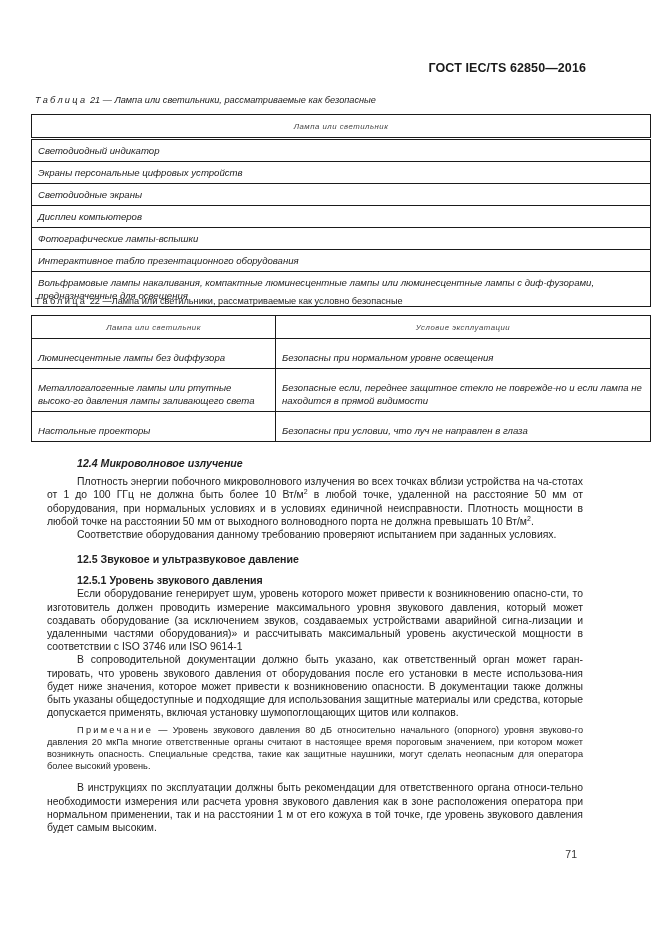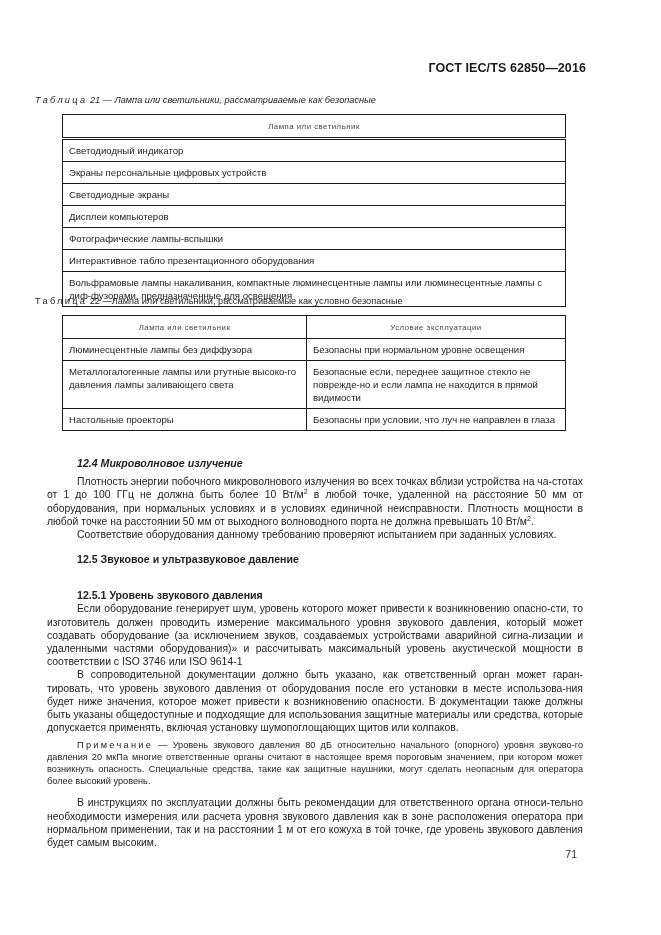--- a/index.html
+++ b/index.html
@@ -10,37 +10,37 @@
   }
   .std-code {
     position: absolute; right: 75px; top: 61px;
     font-weight: bold; font-size: 12.5px; letter-spacing: 0.1px;
   }
   .caption {
     position: absolute; left: 35px; font-size: 9.2px; color: #222;
   }
   .caption .lbl { letter-spacing: 2.3px; }
   table.t {
-    position: absolute; left: 62px; width: 504px;
-    border-collapse: collapse; font-size: 9.6px; color: #222;
+    position: absolute; left: 31px; width: 620px;
+    border-collapse: collapse; font-size: 9.6px; color: #222; font-style: italic;
   }
   table.t td, table.t th {
     border: 1px solid #1a1a1a; padding: 0 6px; text-align: left; vertical-align: top;
     font-weight: normal; line-height: 13px;
   }
   table.t th {
     text-align: center; font-size: 7.8px; color: #444; letter-spacing: 0.5px;
     padding-top: 5px; padding-bottom: 4px; vertical-align: middle;
   }
   #t21 { top: 114px; }
   #t21 th { height: 9px; border-bottom: 3px double #1a1a1a; }
   #t21 td { padding-top: 4px; padding-bottom: 4px; }
   #t22 { top: 315px; }
   #t22 th { height: 8px; }
-  #t22 td { padding-top: 4px; padding-bottom: 4px; }
+  #t22 td { padding-top: 12px; padding-bottom: 4px; }
   #t22 col.c1 { width: 244px; }
   .body {
     position: absolute; left: 47px; width: 536px; font-size: 10.4px; line-height: 13.2px; color: #222;
   }
   .h { font-weight: bold; font-size: 10.6px; padding-left: 30px; }
   p { margin: 0; text-align: justify; text-indent: 30px; }
   .note { font-size: 9.2px; line-height: 12px; }
   .note .lbl { letter-spacing: 2.3px; }
   sup { font-size: 7px; line-height: 0; }
   .pagenum { position: absolute; right: 84px; top: 848px; font-size: 10.5px; color: #333; }
@@ -110,21 +110,21 @@
 </tbody>
   </table>
 
 <div class="body" style="top:457px;">
   <div class="h" style="margin-bottom:5px;font-style:italic;">12.4  Микроволновое излучение</div>
   <p><span>Плотность энергии побочного микроволнового излучения во всех точках вблизи устройства на ча-стотах от 1 до 100 ГГц не должна быть более 10 Вт/м</span><sup>2</sup><span> в любой точке, удаленной на расстояние 50 мм от оборудования, при нормальных условиях и в условиях единичной неисправности. Плотность мощности в любой точке на расстоянии 50 мм от выходного волноводного порта не должна превышать 10 Вт/м</span><sup>2</sup><span>.</span></p>
   <p>Соответствие оборудования данному требованию проверяют испытанием при заданных условиях.</p>
 </div>
 
 <div class="body" style="top:553px;">
-  <div class="h" style="margin-bottom:23px;">12.5  Звуковое и ультразвуковое давление</div>
+  <div class="h" style="margin-bottom:8px;">12.5  Звуковое и ультразвуковое давление</div>
   <div class="h">12.5.1  Уровень звукового давления</div>
   <p>Если оборудование генерирует шум, уровень которого может привести к возникновению опасно-сти, то изготовитель должен проводить измерение максимального уровня звукового давления, который может создавать оборудование (за исключением звуков, создаваемых устройствами аварийной сигна-лизации и удаленными частями оборудования)» и рассчитывать максимальный уровень акустической мощности в соответствии с ISO 3746 или ISO 9614-1</p>
   <p>В сопроводительной документации должно быть указано, как ответственный орган может гаран-тировать, что уровень звукового давления от оборудования после его установки в месте использова-ния будет ниже значения, которое может привести к возникновению опасности. В документации также должны быть указаны общедоступные и подходящие для использования защитные материалы или средства, которые допускается применять, включая установку шумопоглощающих щитов или колпаков.</p>
   <p class="note" style="margin-top:5px;"><span class="lbl">Примечание</span><span> — Уровень звукового давления 80 дБ относительно начального (опорного) уровня звуково-го давления 20 мкПа многие ответственные органы считают в настоящее время пороговым значением, при котором может возникнуть опасность. Специальные средства, такие как защитные наушники, могут сделать неопасным для оператора более высокий уровень.</span></p>
   <p style="margin-top:9px;">В инструкциях по эксплуатации должны быть рекомендации для ответственного органа относи-тельно необходимости измерения или расчета уровня звукового давления как в зоне расположения оператора при нормальном применении, так и на расстоянии 1 м от его кожуха в той точке, где уровень звукового давления будет самым высоким.</p>
 </div>
 
 <div class="pagenum">71</div>
 
 </body></html>

